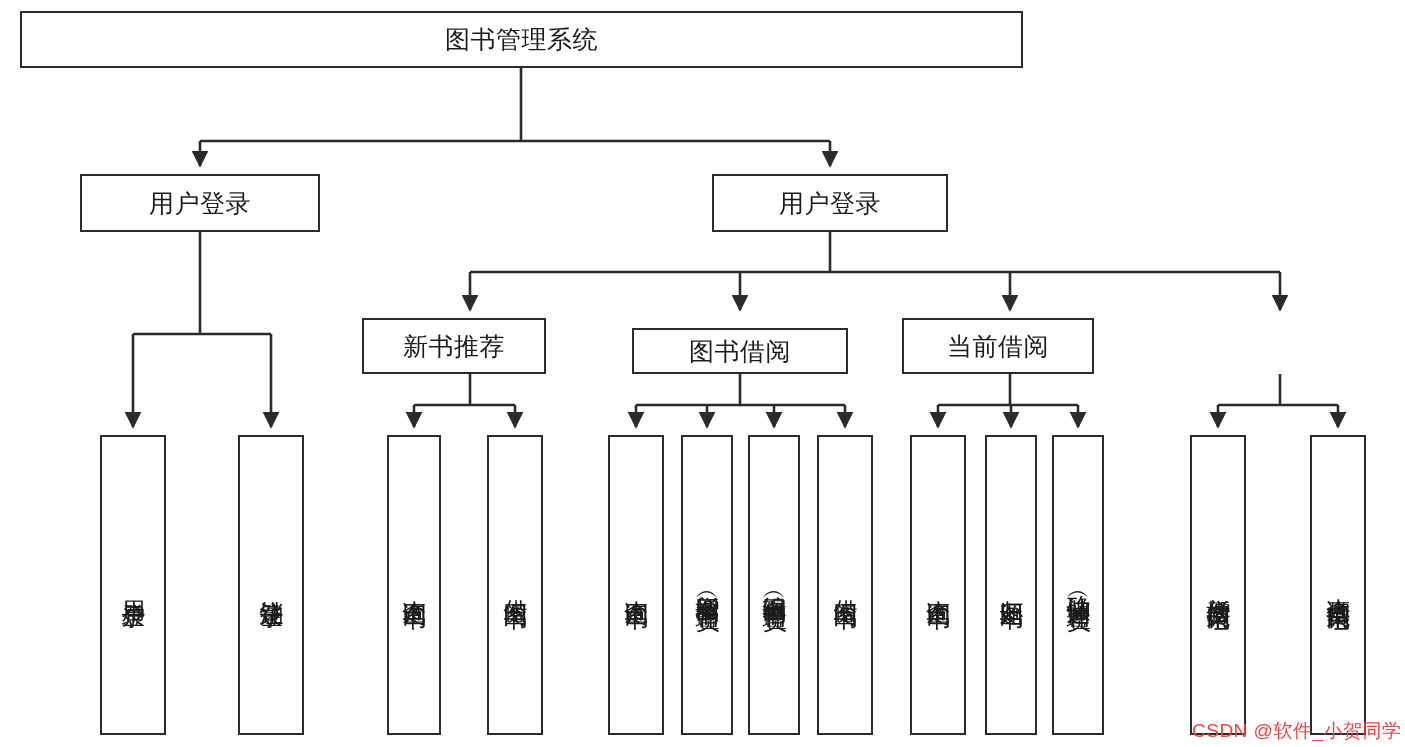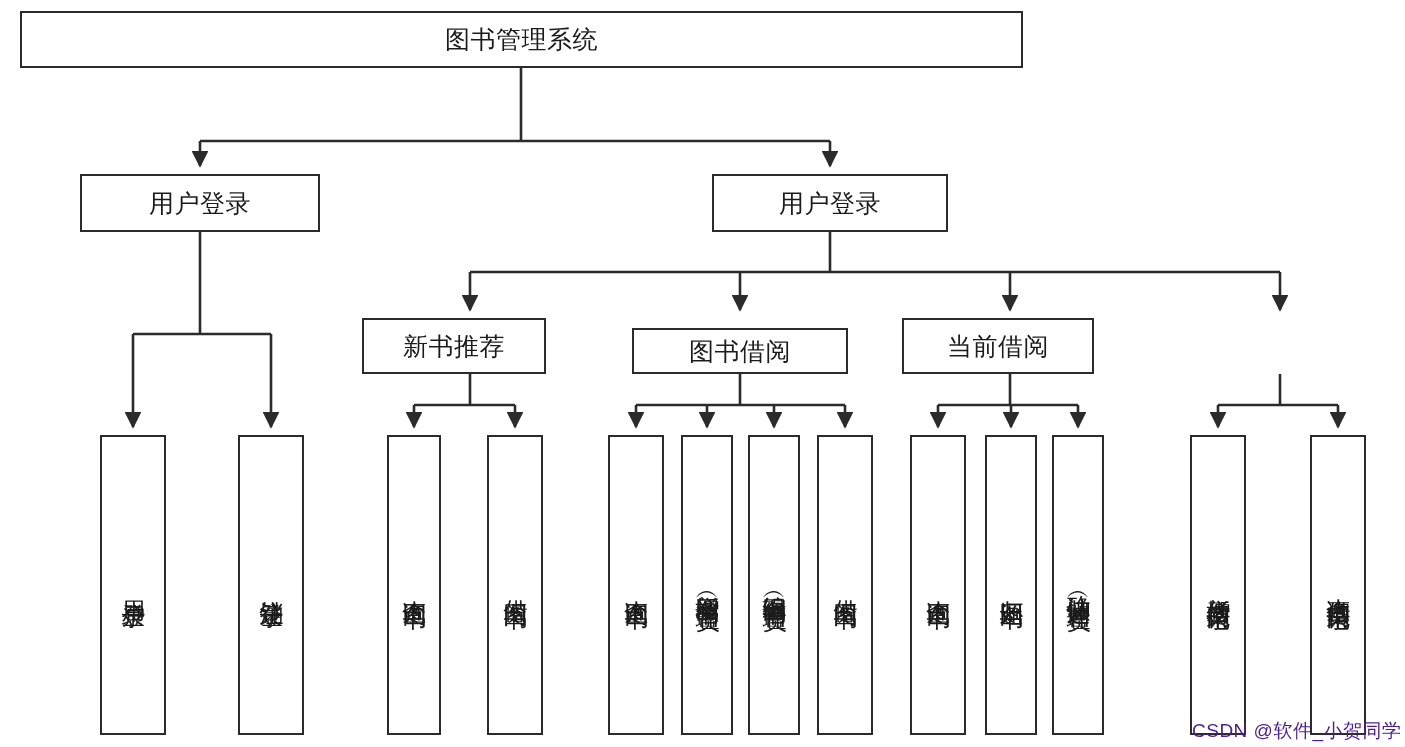--- a/index.html
+++ b/index.html
@@ -58,21 +58,21 @@
   .node.v .label {
     writing-mode: vertical-rl;
     text-orientation: upright;
     font-size: 24px;
     line-height: 1.12;
     letter-spacing: 2px;
     white-space: nowrap;
   }
   .watermark {
     position: absolute;
-    color: #4c1d95;
+    color: #ef4444;
     font-size: 19px;
     white-space: nowrap;
     letter-spacing: 0.5px;
   }
 </style>
 </head>
 <body>
 
 <div id="canvas">
 

